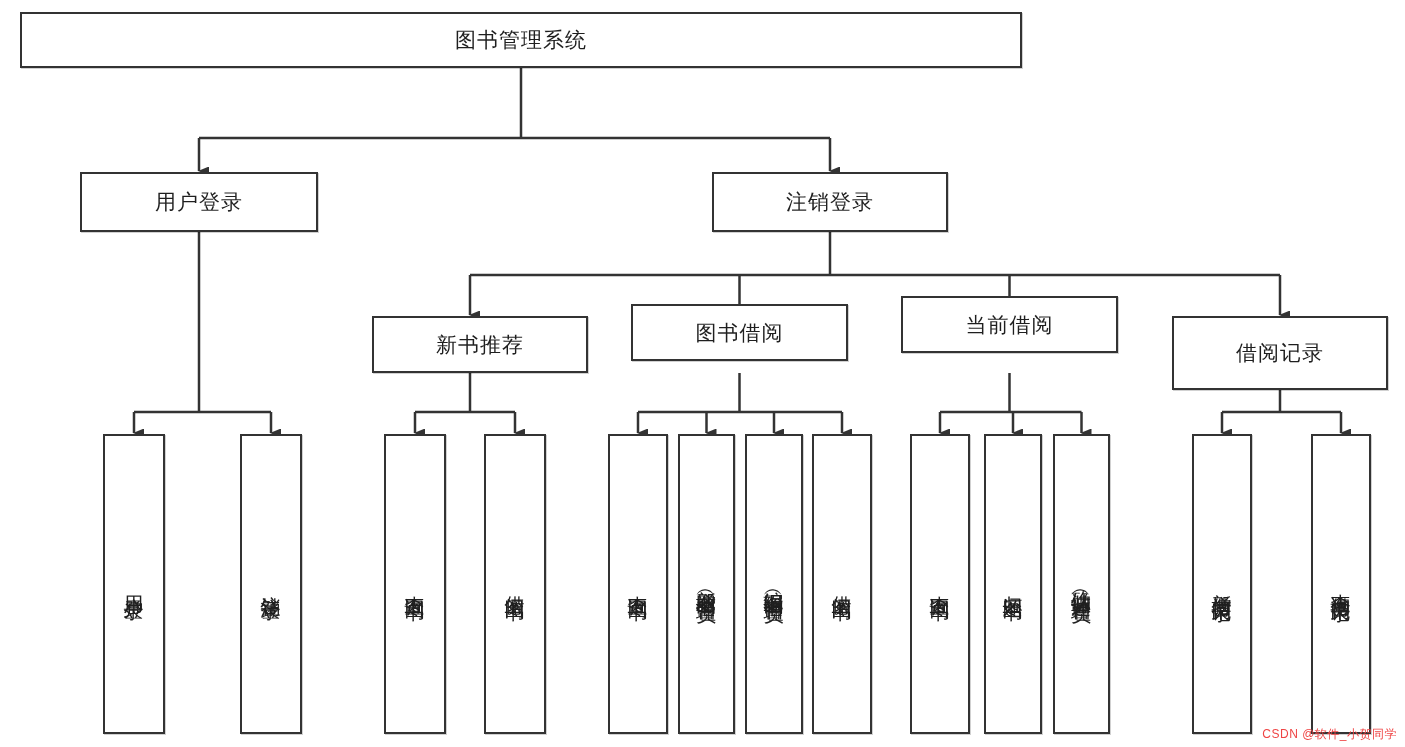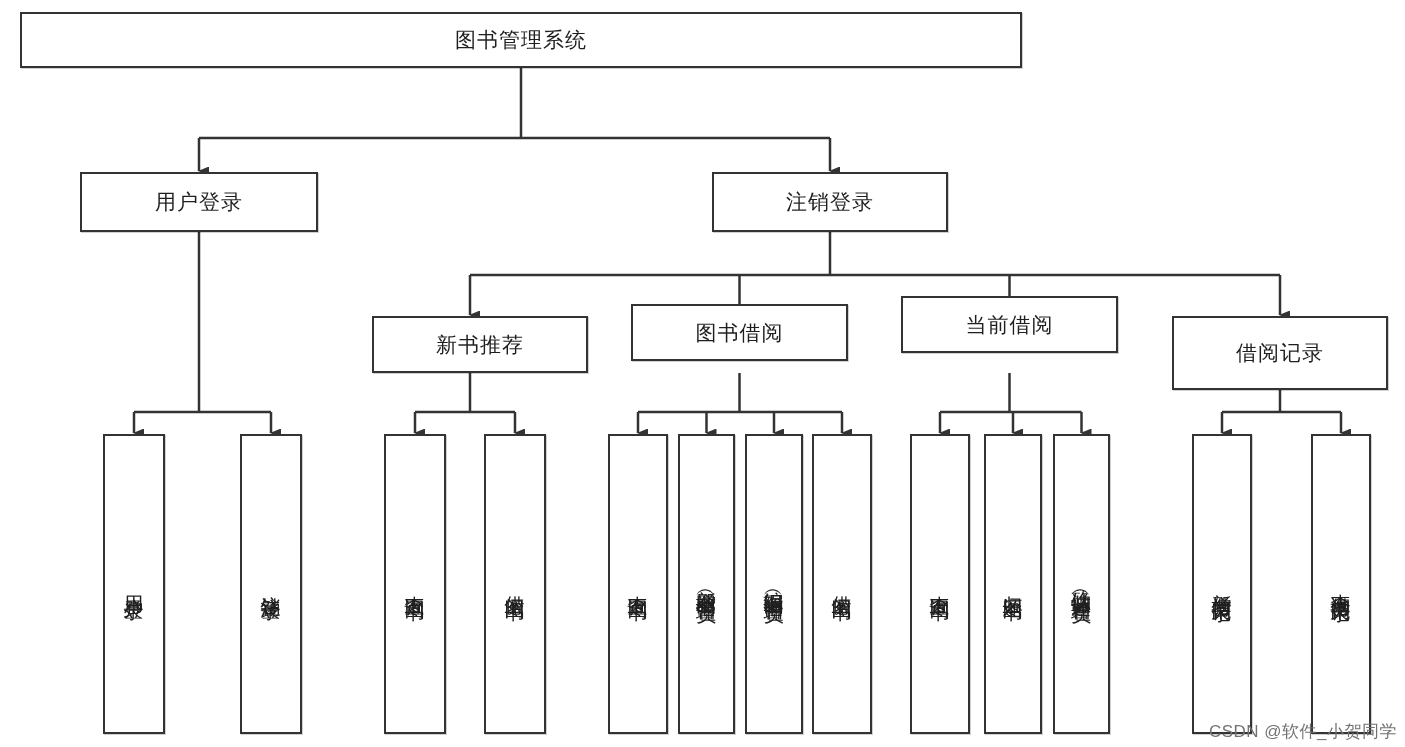--- a/index.html
+++ b/index.html
@@ -56,22 +56,22 @@
     line-height: 1;
     white-space: nowrap;
   }
   .title-box .node-label-h {
     font-size: 21px;
   }
   #watermark {
     position: absolute;
     right: 8px;
     bottom: 4px;
-    font-size: 17px;
-    color: #737373;
+    font-size: 12px;
+    color: #ef4444;
     letter-spacing: 0.5px;
     white-space: nowrap;
     pointer-events: none;
   }
 </style>
 </head>
 <body>
 
 <div id="diagram-root">
   <svg id="diagram-svg" viewBox="0 0 1405 747" preserveAspectRatio="none">

